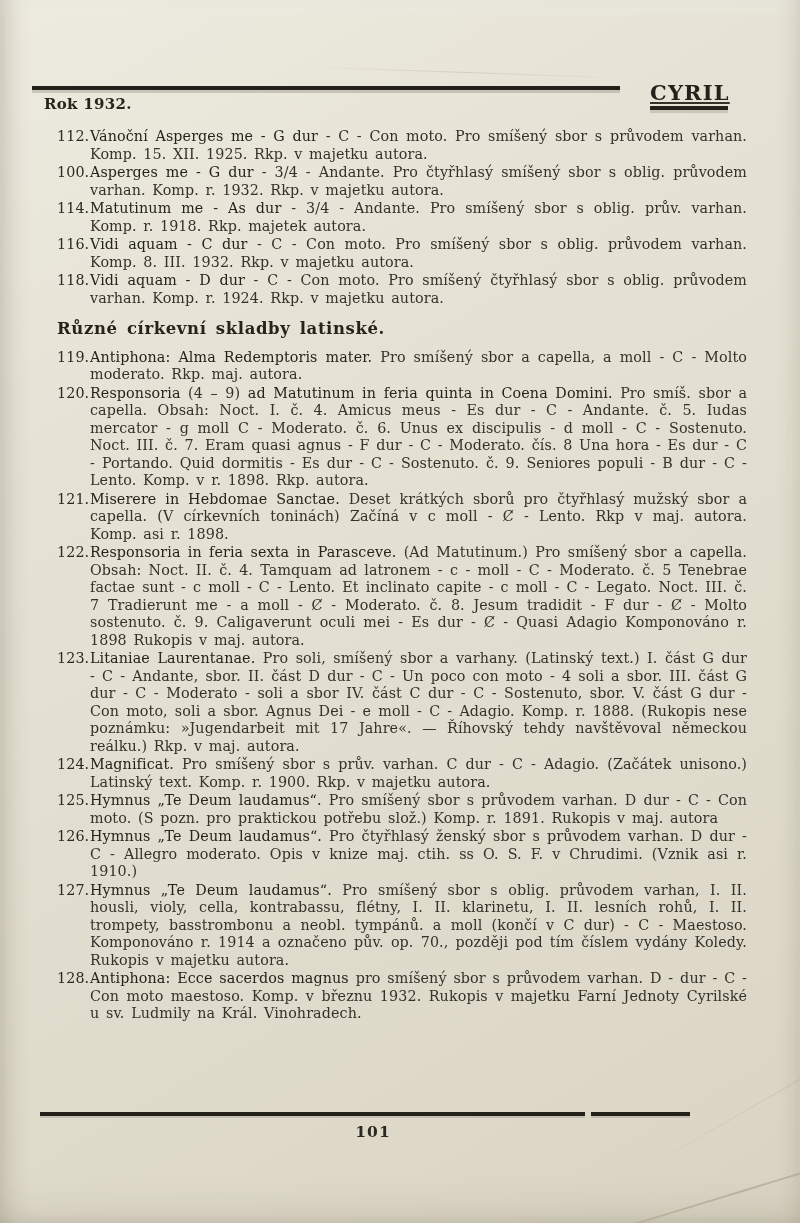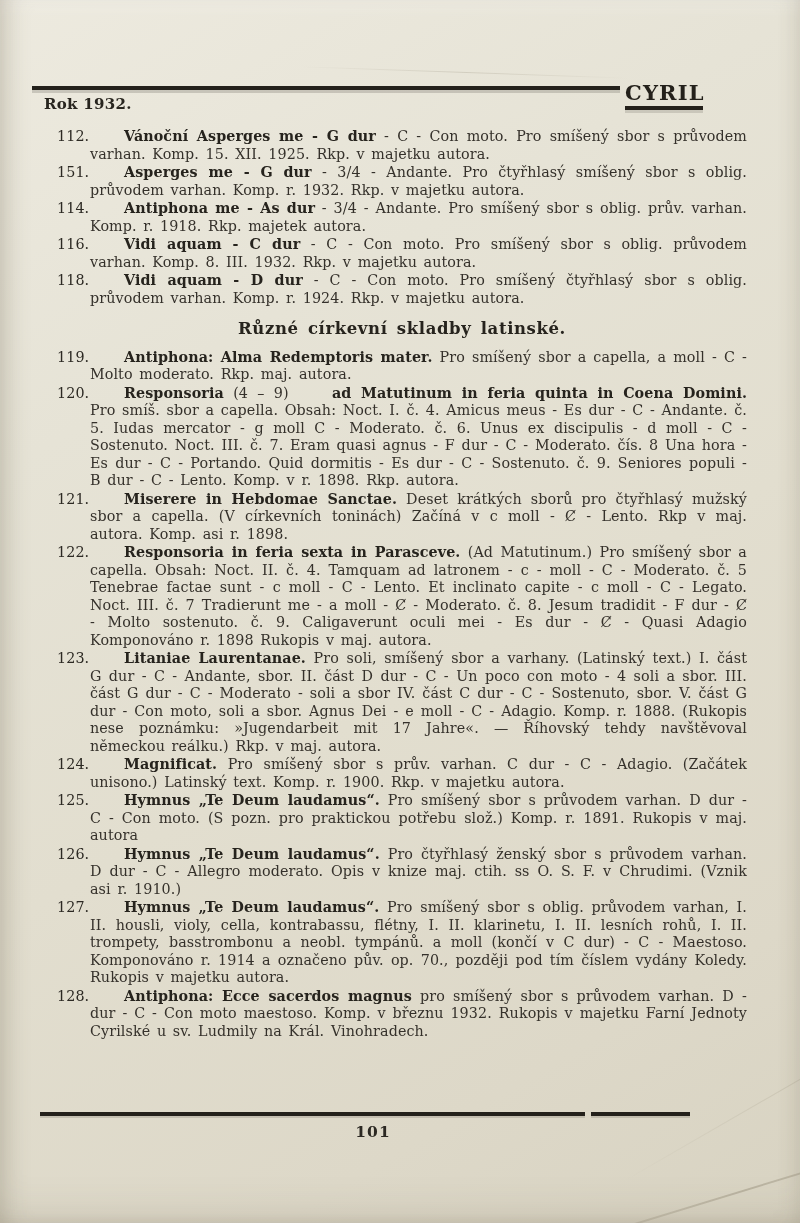--- a/index.html
+++ b/index.html
@@ -10,31 +10,31 @@
     box-shadow:inset 22px 0 28px -20px rgba(95,85,62,.30),
                inset -14px 0 24px -16px rgba(95,85,62,.22),
                inset 0 -26px 46px -28px rgba(95,85,62,.25),
                inset 0 14px 20px -14px rgba(255,255,255,.5);
     color:#35312b;
   }
   
   .header-rule{position:absolute;left:32px;top:86px;width:588px;height:4px;background:#24211b;
     box-shadow:0 3px 0 rgba(45,40,32,.18);}
   .rok{position:absolute;left:44px;top:95px;font-size:15px;font-weight:700;letter-spacing:.3px;color:#28251f;}
-  .cyril-wrap{position:absolute;left:625px;top:82px;width:78px;text-align:center;}
+  .cyril-wrap{position:absolute;left:650px;top:82px;width:78px;text-align:center;text-decoration:underline;}
   .cyril{font-size:21px;font-weight:700;letter-spacing:1.2px;color:#24211b;line-height:22px;}
   .cyril-rule{height:4px;background:#24211b;margin-top:2px;box-shadow:0 3px 0 rgba(45,40,32,.15);}
   
   .content{position:absolute;left:57px;top:128px;width:690px;
     font-size:14.3px;line-height:17.5px;text-align:justify;word-spacing:2px;letter-spacing:.1px;
     hyphens:auto;-webkit-hyphens:auto;}
   .entry{position:relative;padding-left:33px;margin-bottom:1px;}
   .entry .num{position:absolute;left:0;top:0;width:30px;font-weight:400;color:#2c2923;}
-  .seg.b{font-weight:700;color:#26231d;margin-left:34px;}
-  .section-heading{text-align:center;font-weight:700;font-size:16.5px;letter-spacing:.6px;
+  .seg.b{font-weight:400;color:#26231d;}
+  .section-heading{text-align:left;font-weight:700;font-size:16.5px;letter-spacing:.6px;
     color:#26231d;margin:13px 0 11px 0;word-spacing:3px;}
   
   .footer-rule{position:absolute;left:0;top:1112px;width:800px;height:4px;}
   .fr-a{position:absolute;left:40px;top:0;width:545px;height:4px;background:#24211b;display:block;
     box-shadow:0 2px 0 rgba(45,40,32,.15);}
   .fr-b{position:absolute;left:591px;top:0;width:99px;height:4px;background:#24211b;display:block;
     box-shadow:0 2px 0 rgba(45,40,32,.15);}
   .pagenum{position:absolute;left:0;top:1122px;width:746px;text-align:center;
     font-size:15.5px;font-weight:700;letter-spacing:1px;color:#2c2923;}
   
@@ -53,22 +53,22 @@
 
   <div class="header-rule"></div>
   <div class="rok">Rok 1932.</div>
   <div class="cyril-wrap">
     <div class="cyril">CYRIL</div>
     <div class="cyril-rule"></div>
   </div>
 
   <div class="content">
       <div class="entry"><span class="num">112.</span><span class="seg b">Vánoční Asperges me - G dur</span><span class="seg"> - C - Con moto. Pro smíšený sbor s průvodem varhan. Komp. 15. XII. 1925. Rkp. v majetku autora.</span></div>
-      <div class="entry"><span class="num">151.</span><span class="seg b">Asperges me - G dur</span><span class="seg"> - 3/4 - Andante. Pro čtyřhlasý smíšený sbor s oblig. průvodem varhan. Komp. r. 1932. Rkp. v majetku autora.</span></div>
-      <div class="entry"><span class="num">114.</span><span class="seg b">Antiphona me - As dur</span><span class="seg"> - 3/4 - Andante. Pro smíšený sbor s oblig. prův. varhan. Komp. r. 1918. Rkp. majetek autora.</span></div>
+      <div class="entry"><span class="num">100.</span><span class="seg b">Asperges me - G dur</span><span class="seg"> - 3/4 - Andante. Pro čtyřhlasý smíšený sbor s oblig. průvodem varhan. Komp. r. 1932. Rkp. v majetku autora.</span></div>
+      <div class="entry"><span class="num">114.</span><span class="seg b">Matutinum me - As dur</span><span class="seg"> - 3/4 - Andante. Pro smíšený sbor s oblig. prův. varhan. Komp. r. 1918. Rkp. majetek autora.</span></div>
       <div class="entry"><span class="num">116.</span><span class="seg b">Vidi aquam - C dur</span><span class="seg"> - C - Con moto. Pro smíšený sbor s oblig. průvodem varhan. Komp. 8. III. 1932. Rkp. v majetku autora.</span></div>
       <div class="entry"><span class="num">118.</span><span class="seg b">Vidi aquam - D dur</span><span class="seg"> - C - Con moto. Pro smíšený čtyřhlasý sbor s oblig. průvodem varhan. Komp. r. 1924. Rkp. v majetku autora.</span></div>
       <div class="section-heading">Různé církevní skladby latinské.</div>
       <div class="entry"><span class="num">119.</span><span class="seg b">Antiphona: Alma Redemptoris mater.</span><span class="seg"> Pro smíšený sbor a capella, a moll - C - Molto moderato. Rkp. maj. autora.</span></div>
       <div class="entry"><span class="num">120.</span><span class="seg b">Responsoria</span><span class="seg"> (4 – 9) </span><span class="seg b">ad Matutinum in feria quinta in Coena Domini.</span><span class="seg"> Pro smíš. sbor a capella. Obsah: Noct. I. č. 4. Amicus meus - Es dur - C - Andante. č. 5. Iudas mercator - g moll C - Moderato. č. 6. Unus ex discipulis - d moll - C - Sostenuto. Noct. III. č. 7. Eram quasi agnus - F dur - C - Moderato. čís. 8 Una hora - Es dur - C - Portando. Quid dormitis - Es dur - C - Sostenuto. č. 9. Seniores populi - B dur - C - Lento. Komp. v r. 1898. Rkp. autora.</span></div>
       <div class="entry"><span class="num">121.</span><span class="seg b">Miserere in Hebdomae Sanctae.</span><span class="seg"> Deset krátkých sborů pro čtyřhlasý mužský sbor a capella. (V církevních toninách) Začíná v c moll - Ȼ - Lento. Rkp v maj. autora. Komp. asi r. 1898.</span></div>
       <div class="entry"><span class="num">122.</span><span class="seg b">Responsoria in feria sexta in Parasceve.</span><span class="seg"> (Ad Matutinum.) Pro smíšený sbor a capella. Obsah: Noct. II. č. 4. Tamquam ad latronem - c - moll - C - Moderato. č. 5 Tenebrae factae sunt - c moll - C - Lento. Et inclinato capite - c moll - C - Legato. Noct. III. č. 7 Tradierunt me - a moll - Ȼ - Moderato. č. 8. Jesum tradidit - F dur - Ȼ - Molto sostenuto. č. 9. Caligaverunt oculi mei - Es dur - Ȼ - Quasi Adagio Komponováno r. 1898 Rukopis v maj. autora.</span></div>
       <div class="entry"><span class="num">123.</span><span class="seg b">Litaniae Laurentanae.</span><span class="seg"> Pro soli, smíšený sbor a varhany. (Latinský text.) I. část G dur - C - Andante, sbor. II. část D dur - C - Un poco con moto - 4 soli a sbor. III. část G dur - C - Moderato - soli a sbor IV. část C dur - C - Sostenuto, sbor. V. část G dur - Con moto, soli a sbor. Agnus Dei - e moll - C - Adagio. Komp. r. 1888. (Rukopis nese poznámku: »Jugendarbeit mit 17 Jahre«. — Říhovský tehdy navštěvoval německou reálku.) Rkp. v maj. autora.</span></div>
       <div class="entry"><span class="num">124.</span><span class="seg b">Magnificat.</span><span class="seg"> Pro smíšený sbor s prův. varhan. C dur - C - Adagio. (Začátek unisono.) Latinský text. Komp. r. 1900. Rkp. v majetku autora.</span></div>
       <div class="entry"><span class="num">125.</span><span class="seg b">Hymnus „Te Deum laudamus“.</span><span class="seg"> Pro smíšený sbor s průvodem varhan. D dur - C - Con moto. (S pozn. pro praktickou potřebu slož.) Komp. r. 1891. Rukopis v maj. autora</span></div>

